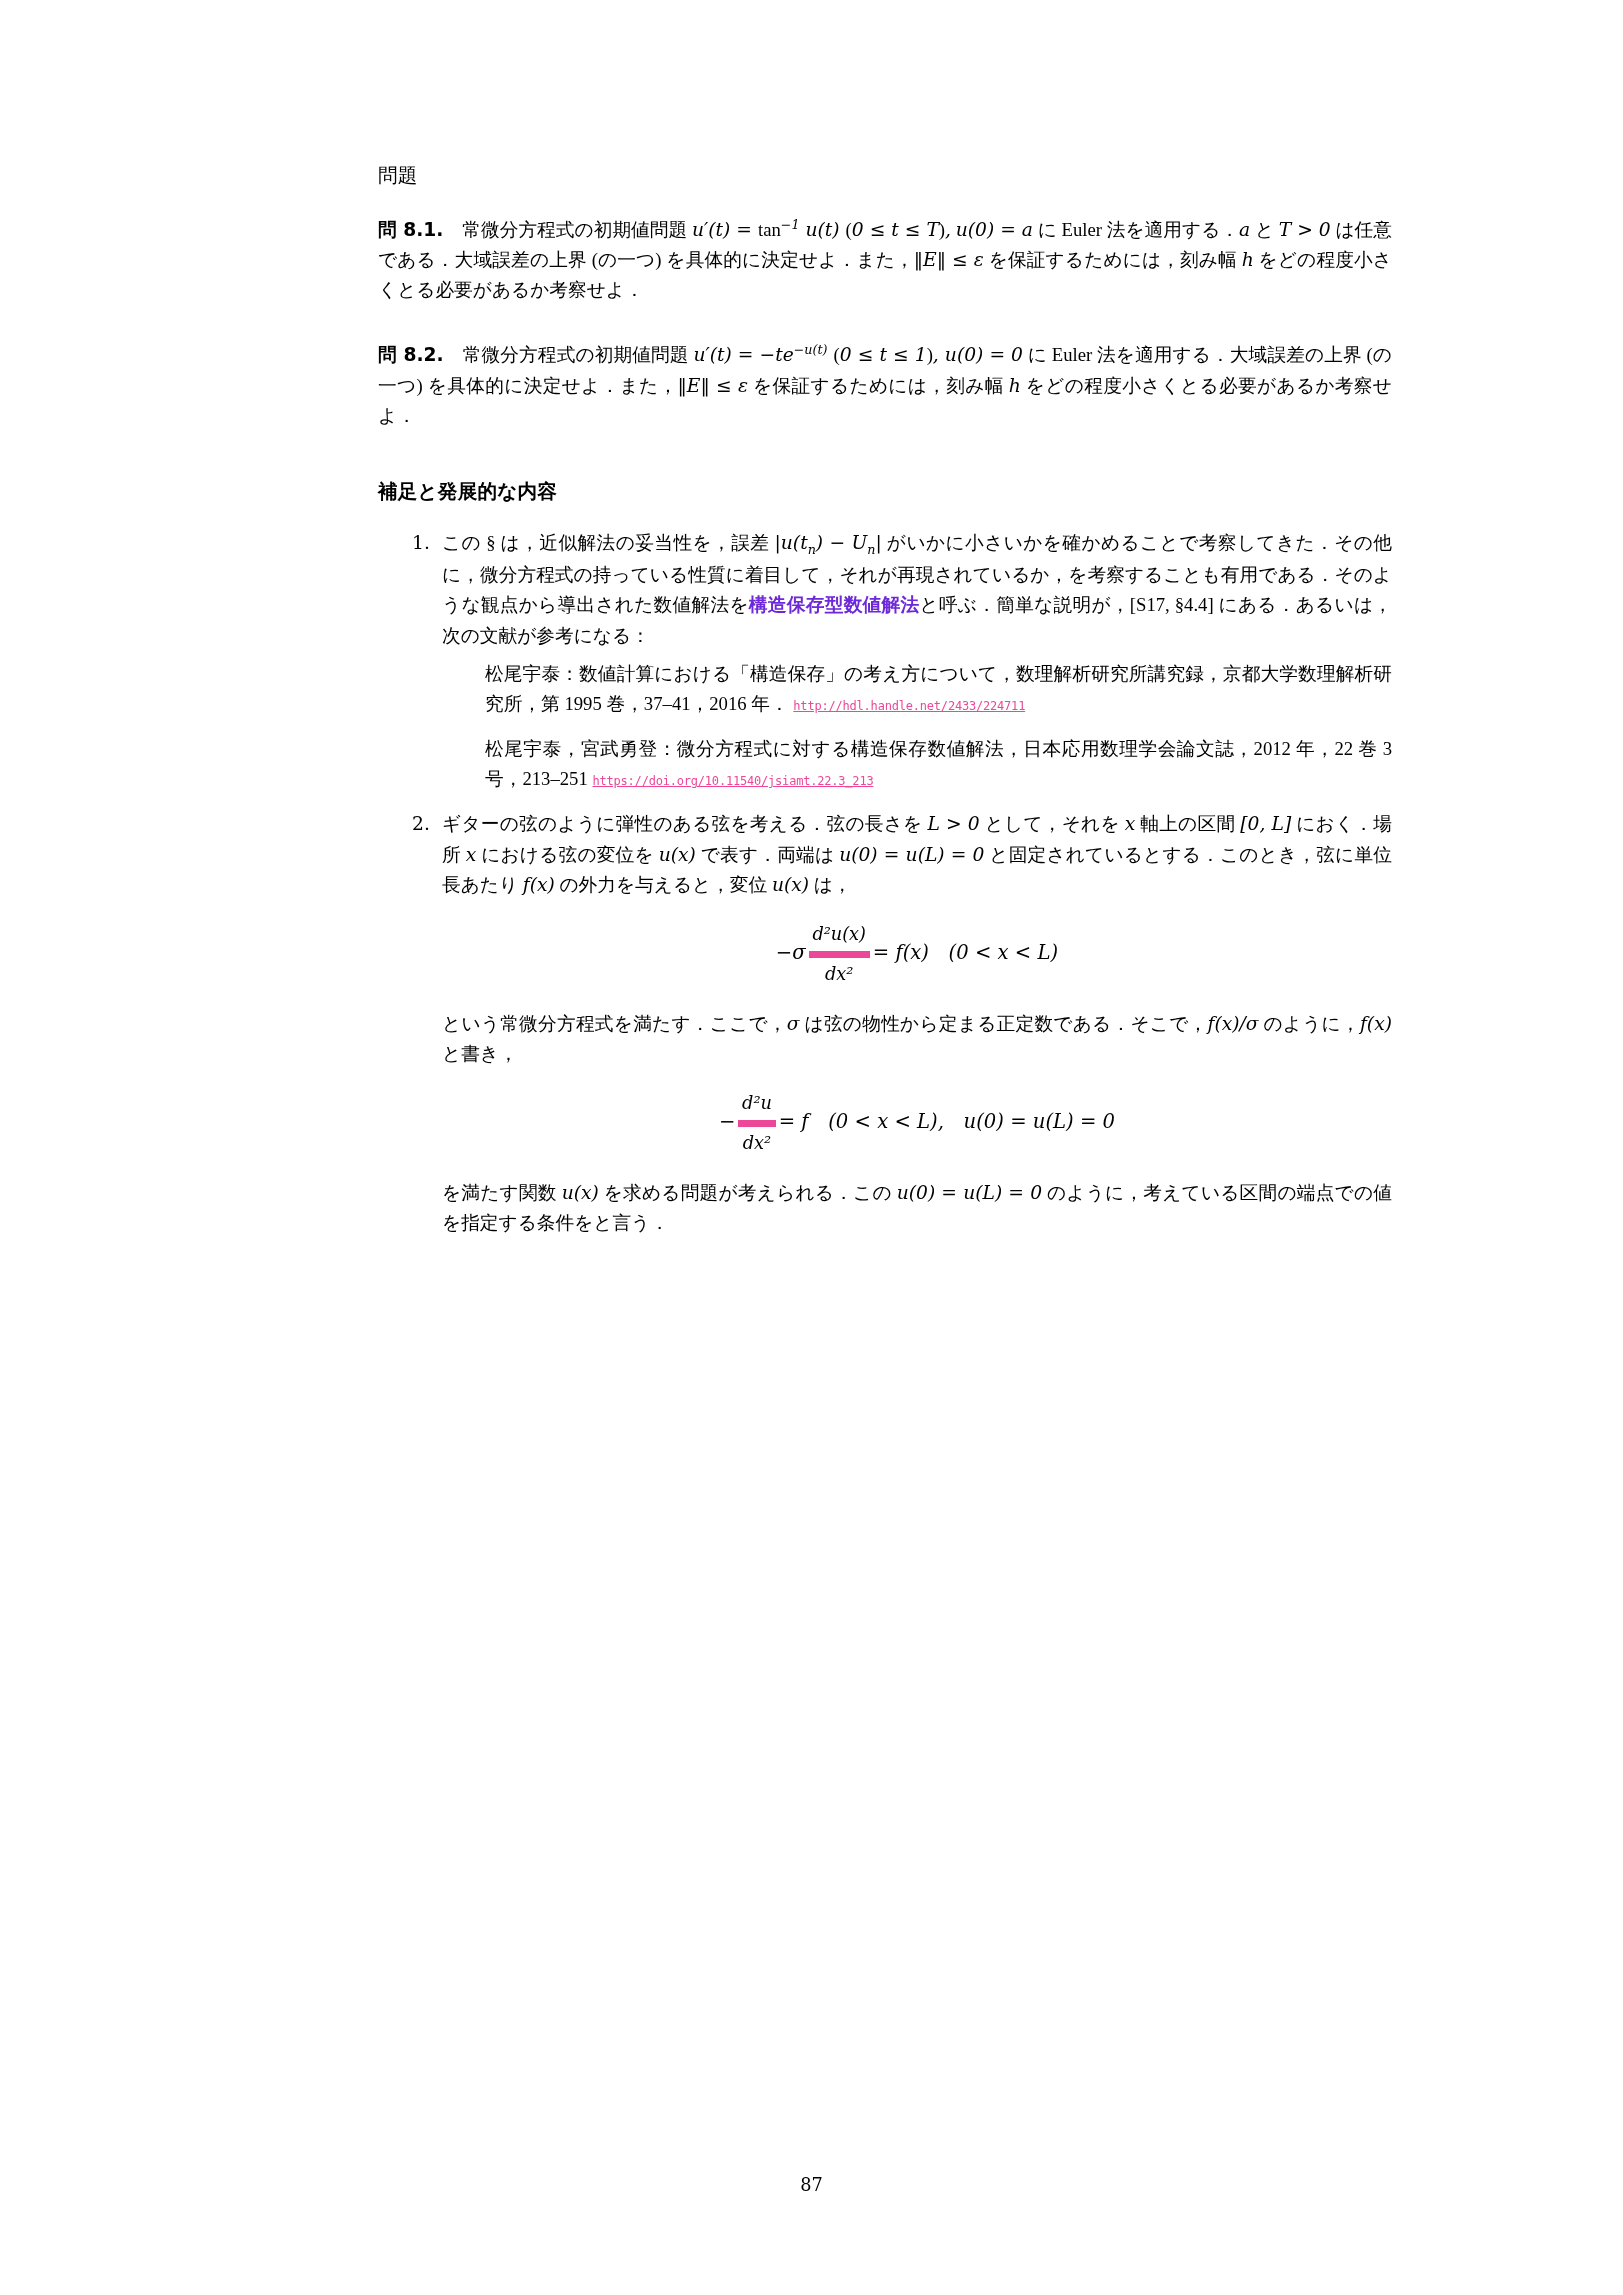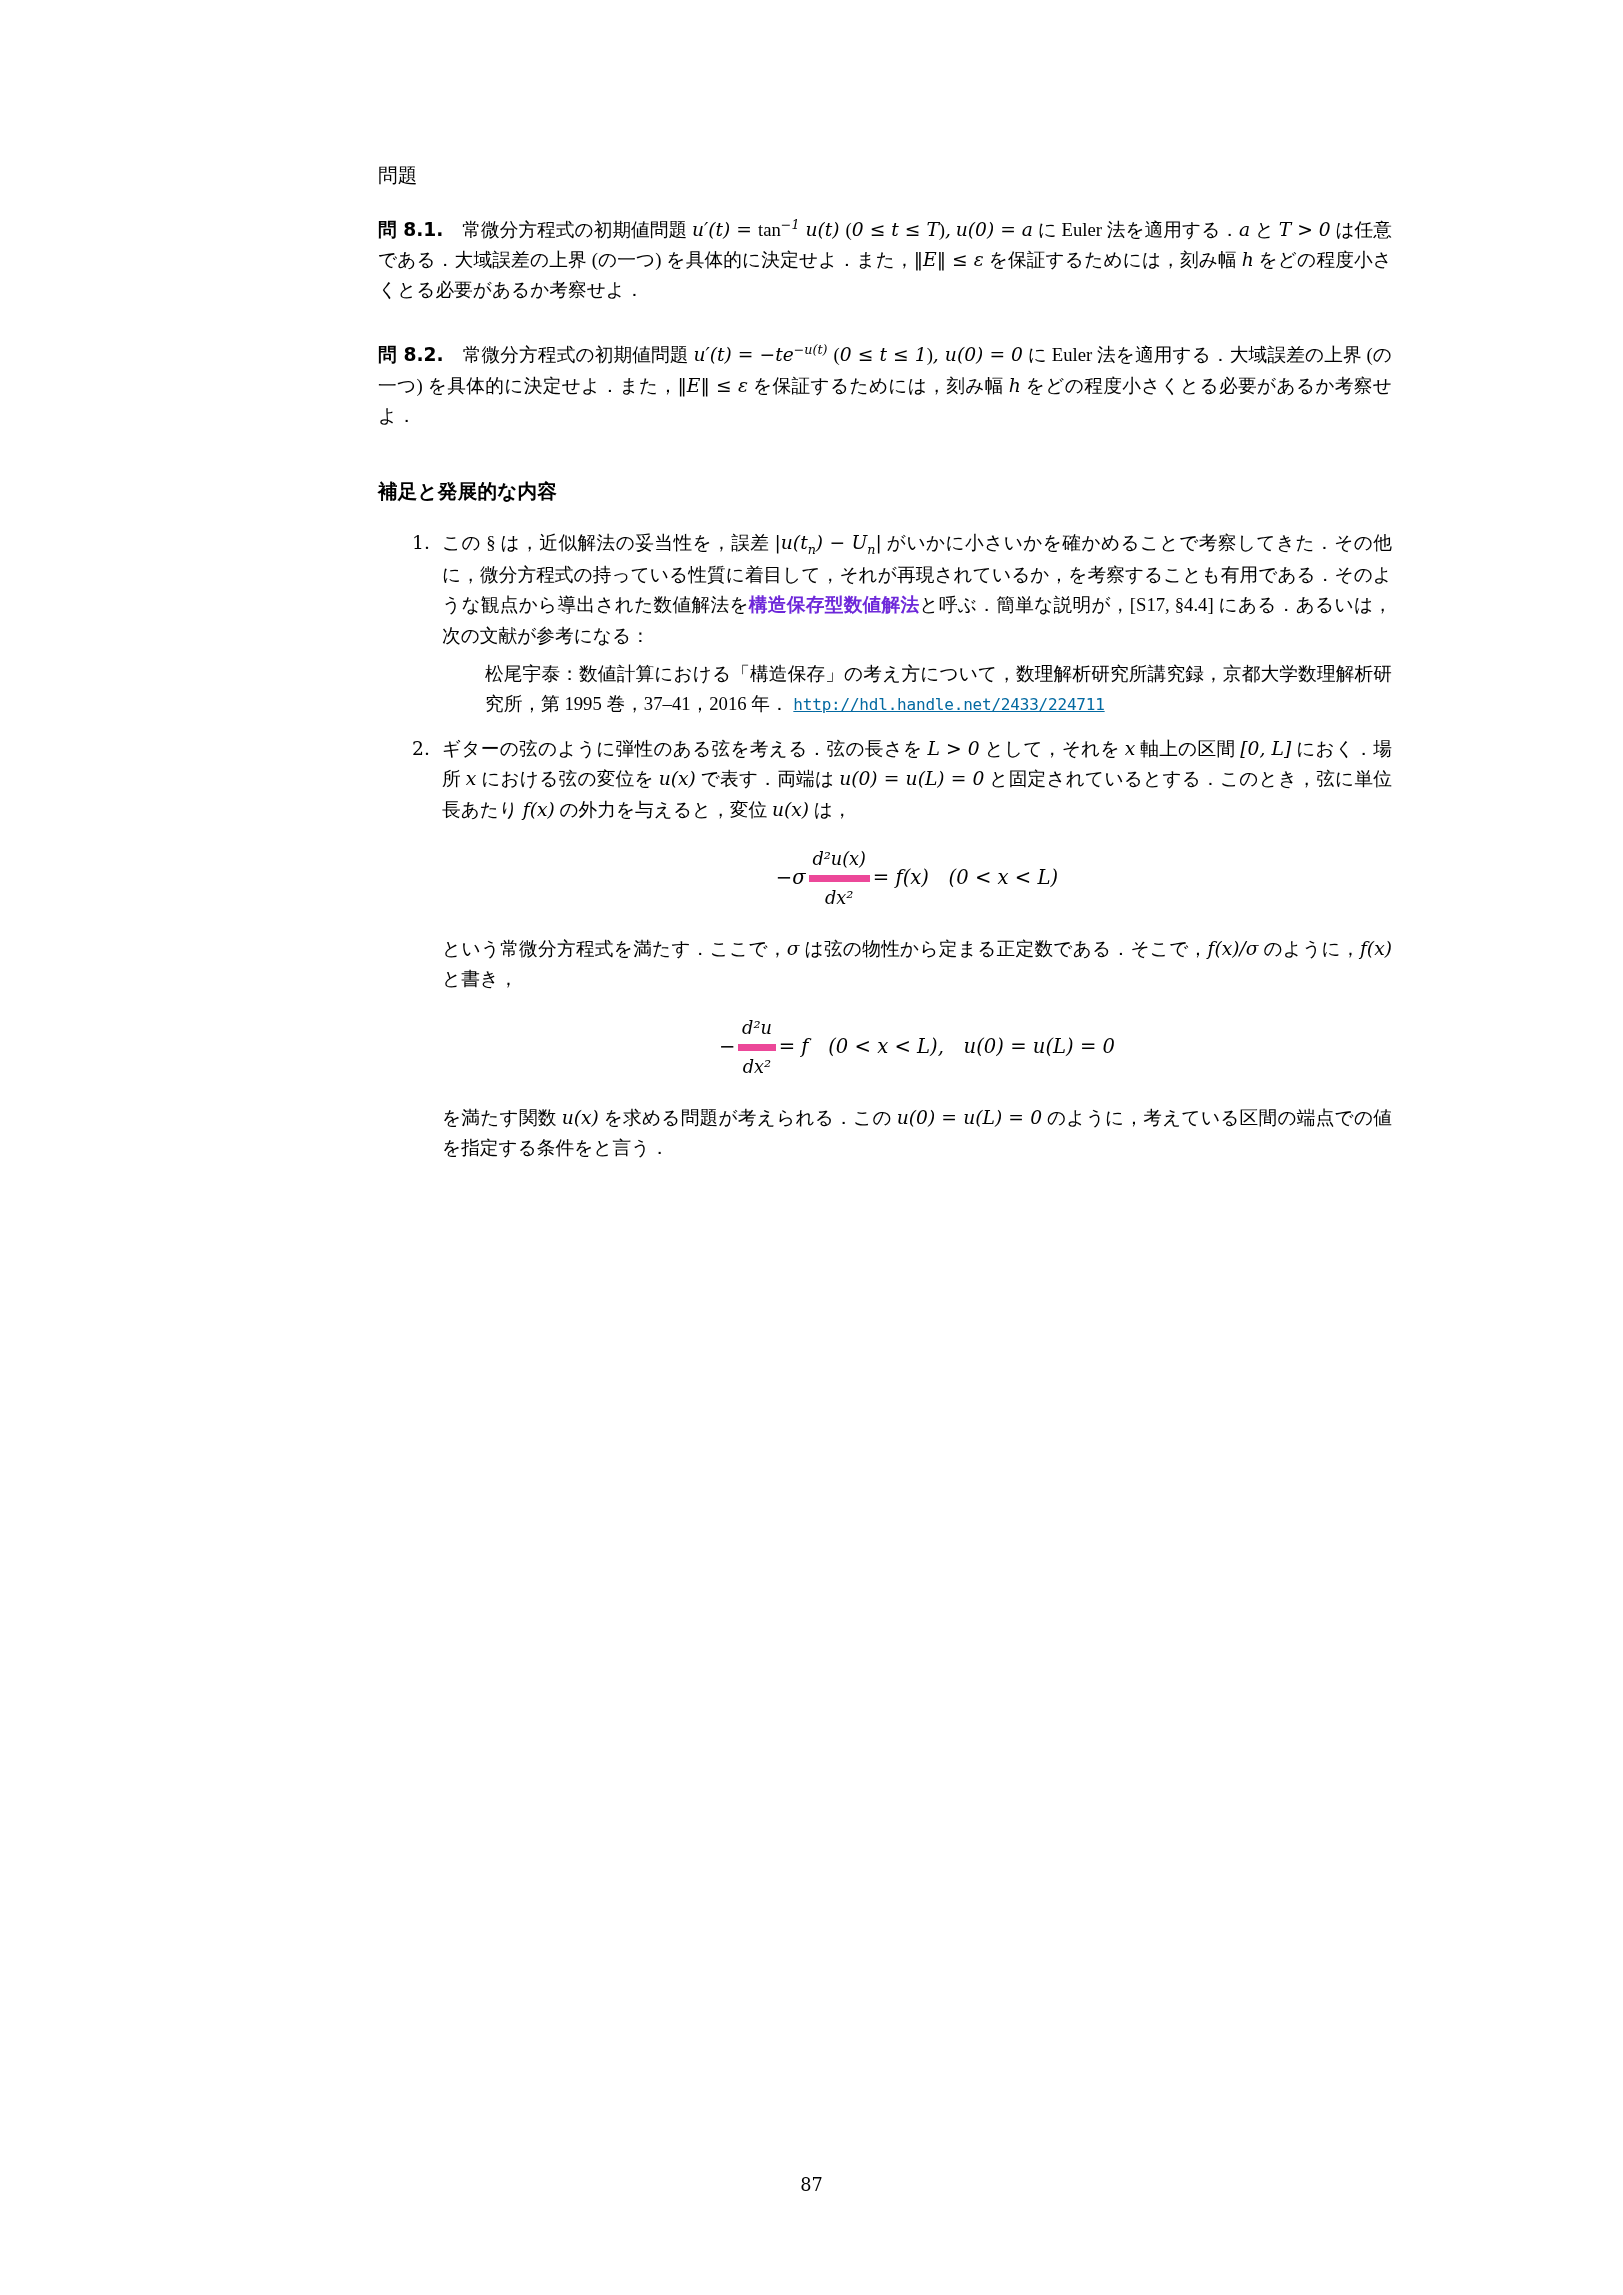--- a/index.html
+++ b/index.html
@@ -76,23 +76,23 @@
     left: -30px;
     top: 0;
     font-family: "DejaVu Serif", serif;
     font-size: 18.7px;
   }
   .highlight {
     color: #6d28d9;
     font-weight: bold;
   }
   .url {
-    color: #0369a1;
+    color: #ec4899;
     font-family: "DejaVu Sans Mono", monospace;
-    font-size: 16px;
+    font-size: 12px;
     letter-spacing: -0.2px;
   }
   .quote {
     margin: 7.9px 0 14.7px 0;
     padding-left: 43px;
     font-size: 18.7px;
     line-height: 1.62;
     text-align: justify;
     text-justify: inter-character;
   }
@@ -157,20 +157,23 @@
   <ol class="devlist">
 
     <li>
       <span>この § は，近似解法の妥当性を，誤差 </span><span class="math nowrap">|u(t<sub>n</sub>)&nbsp;−&nbsp;U<sub>n</sub>|</span><span> がいかに小さいかを確かめることで考察してきた．その他に，微分方程式の持っている性質に着目して，それが再現されているか，を考察することも有用である．そのような観点から導出された数値解法を</span><span class="highlight">構造保存型数値解法</span><span>と呼ぶ．簡単な説明が，[S17, §4.4] にある．あるいは，次の文献が参考になる：</span>
 
       <div class="quote">
         <span>松尾宇泰：数値計算における「構造保存」の考え方について，数理解析研究所講究録，京都大学数理解析研究所，第 1995 巻，37–41，2016 年．</span>
         <a class="url" href="#">http://hdl.handle.net/2433/224711</a>
       </div>
 
+      <div class="quote">
+        <span>松尾宇泰，宮武勇登：微分方程式に対する構造保存数値解法，日本応用数理学会論文誌，2012 年，22 巻 3 号，213–251 </span><a class="url" href="#">https://doi.org/10.11540/jsiamt.22.3_213</a>
+      </div>
     </li>
 
     <li>
       <span>ギターの弦のように弾性のある弦を考える．弦の長さを </span><span class="math nowrap">L&nbsp;&gt;&nbsp;0</span><span> として，それを </span><span class="math">x</span><span> 軸上の区間 </span><span class="math nowrap">[0, L]</span><span> におく．場所 </span><span class="math">x</span><span> における弦の変位を </span><span class="math nowrap">u(x)</span><span> で表す．両端は </span><span class="math nowrap">u(0)&nbsp;=&nbsp;u(L)&nbsp;=&nbsp;0</span><span> と固定されているとする．このとき，弦に単位長あたり </span><span class="math nowrap">f(x)</span><span> の外力を与えると，変位 </span><span class="math nowrap">u(x)</span><span> は，</span>
 
       <div class="eq">
         <span class="math">−σ</span><span class="frac"><span class="num-part math">d²u(x)</span><span class="den-part math">dx²</span></span><span class="math">= f(x)</span>&nbsp;&nbsp;&nbsp;&nbsp;<span class="math">(0 &lt; x &lt; L)</span>
       </div>
 
       <span>という常微分方程式を満たす．ここで，</span><span class="math">σ</span><span> は弦の物性から定まる正定数である．そこで，</span><span class="math nowrap">f(x)/σ</span><span> のように，</span><span class="math nowrap">f(x)</span><span> と書き，</span>

